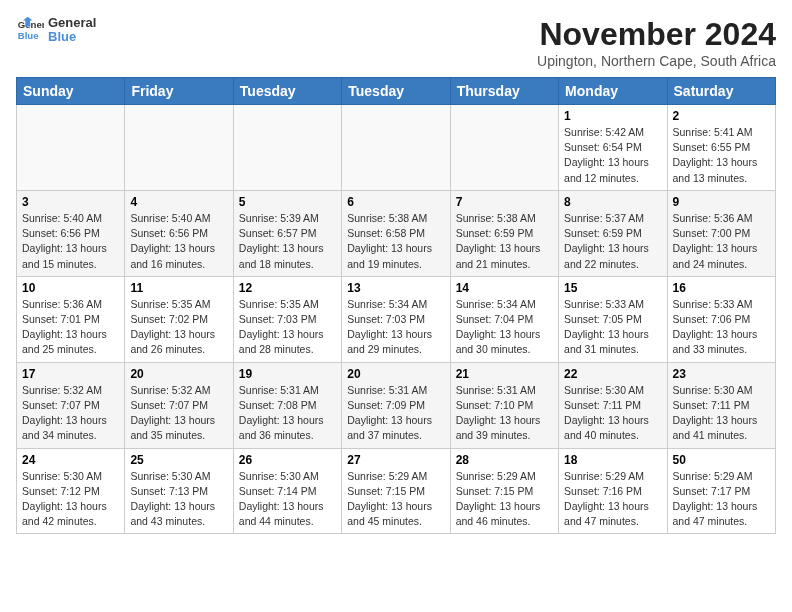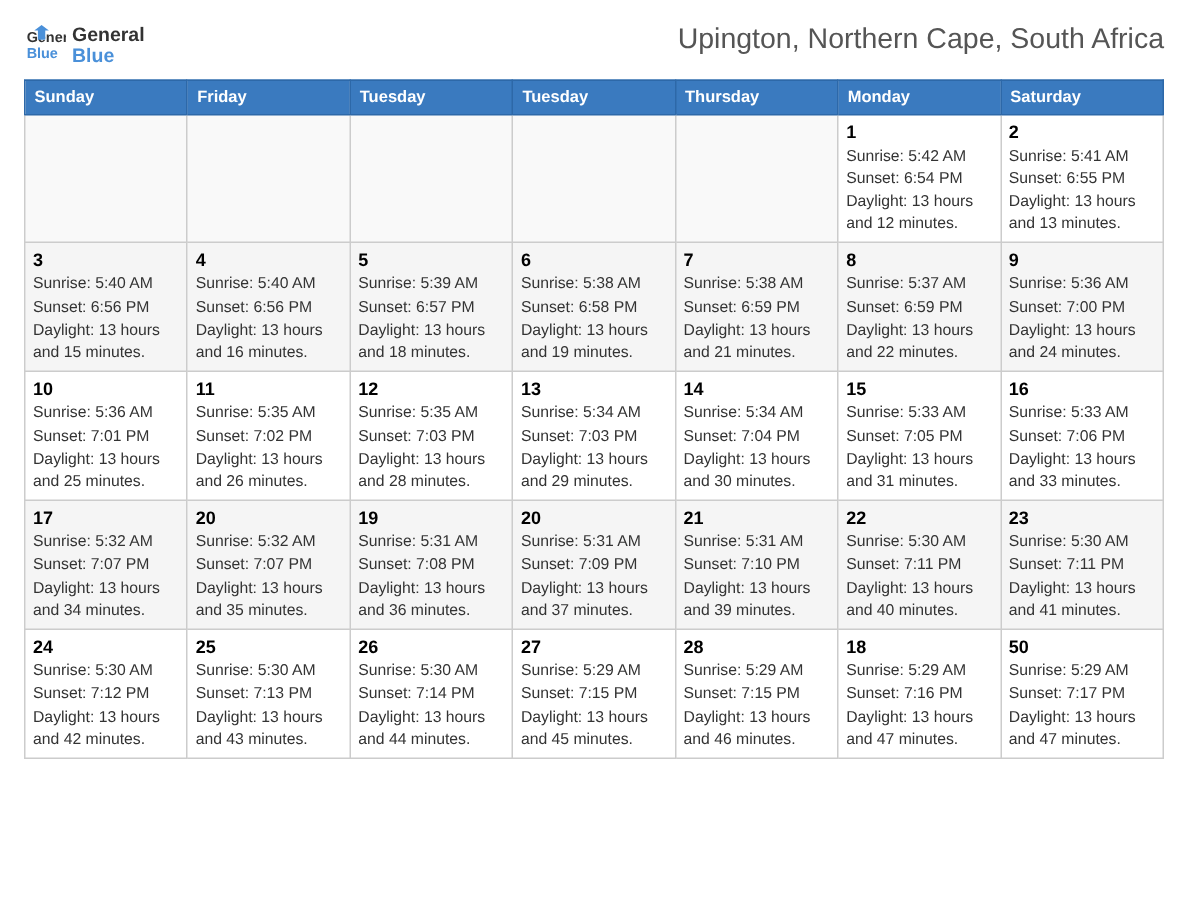--- a/index.html
+++ b/index.html
@@ -27,35 +27,35 @@
     }
     .title-area {
       text-align: right;
     }
     .month-year {
       font-size: 32px;
       font-weight: bold;
       color: #222;
     }
     .location {
-      font-size: 19px;
+      font-size: 14px;
       color: #555;
       margin-left: 27px;
     }
     .calendar {
       width: 100%;
       border-collapse: collapse;
       font-size: 11px;
     }
     .calendar th {
       background: #3a7abf;
       color: #fff;
       padding: 5px 6px;
       text-align: left;
-      font-size: 11px;
+      font-size: 14px;
       border: 1px solid #2d68a8;
     }
     .calendar td {
       border: 1px solid #ccc;
       vertical-align: top;
       padding: 4px 5px;
       width: calc(100% / 7);
       min-height: 80px;
       background: #fff;
     }
@@ -89,20 +89,21 @@
       <text x="2" y="14" font-size="11" font-weight="bold" fill="#333">General</text>
       <text x="2" y="26" font-size="11" font-weight="bold" fill="#4a90d9">Blue</text>
       <path d="M22 4 L30 10 L26 10 L26 20 L18 20 L18 10 L14 10 Z" fill="#4a90d9" transform="translate(-2,-2) scale(0.7)"></path>
     </svg>
     <div style="display:flex;flex-direction:column;">
       <span style="font-size:13px;font-weight:bold;color:#333;line-height:1.1;">General</span>
       <span style="font-size:13px;font-weight:bold;color:#4a90d9;line-height:1.1;">Blue</span>
     </div>
   </div>
   <div class="title-area">
+    <div class="month-year">November 2024</div>
     <div class="location">Upington, Northern Cape, South Africa</div>
   </div>
 </div>
 
 <table class="calendar">
   <thead>
     <tr>
     <th>Sunday</th>
         <th>Friday</th>
         <th>Tuesday</th>

